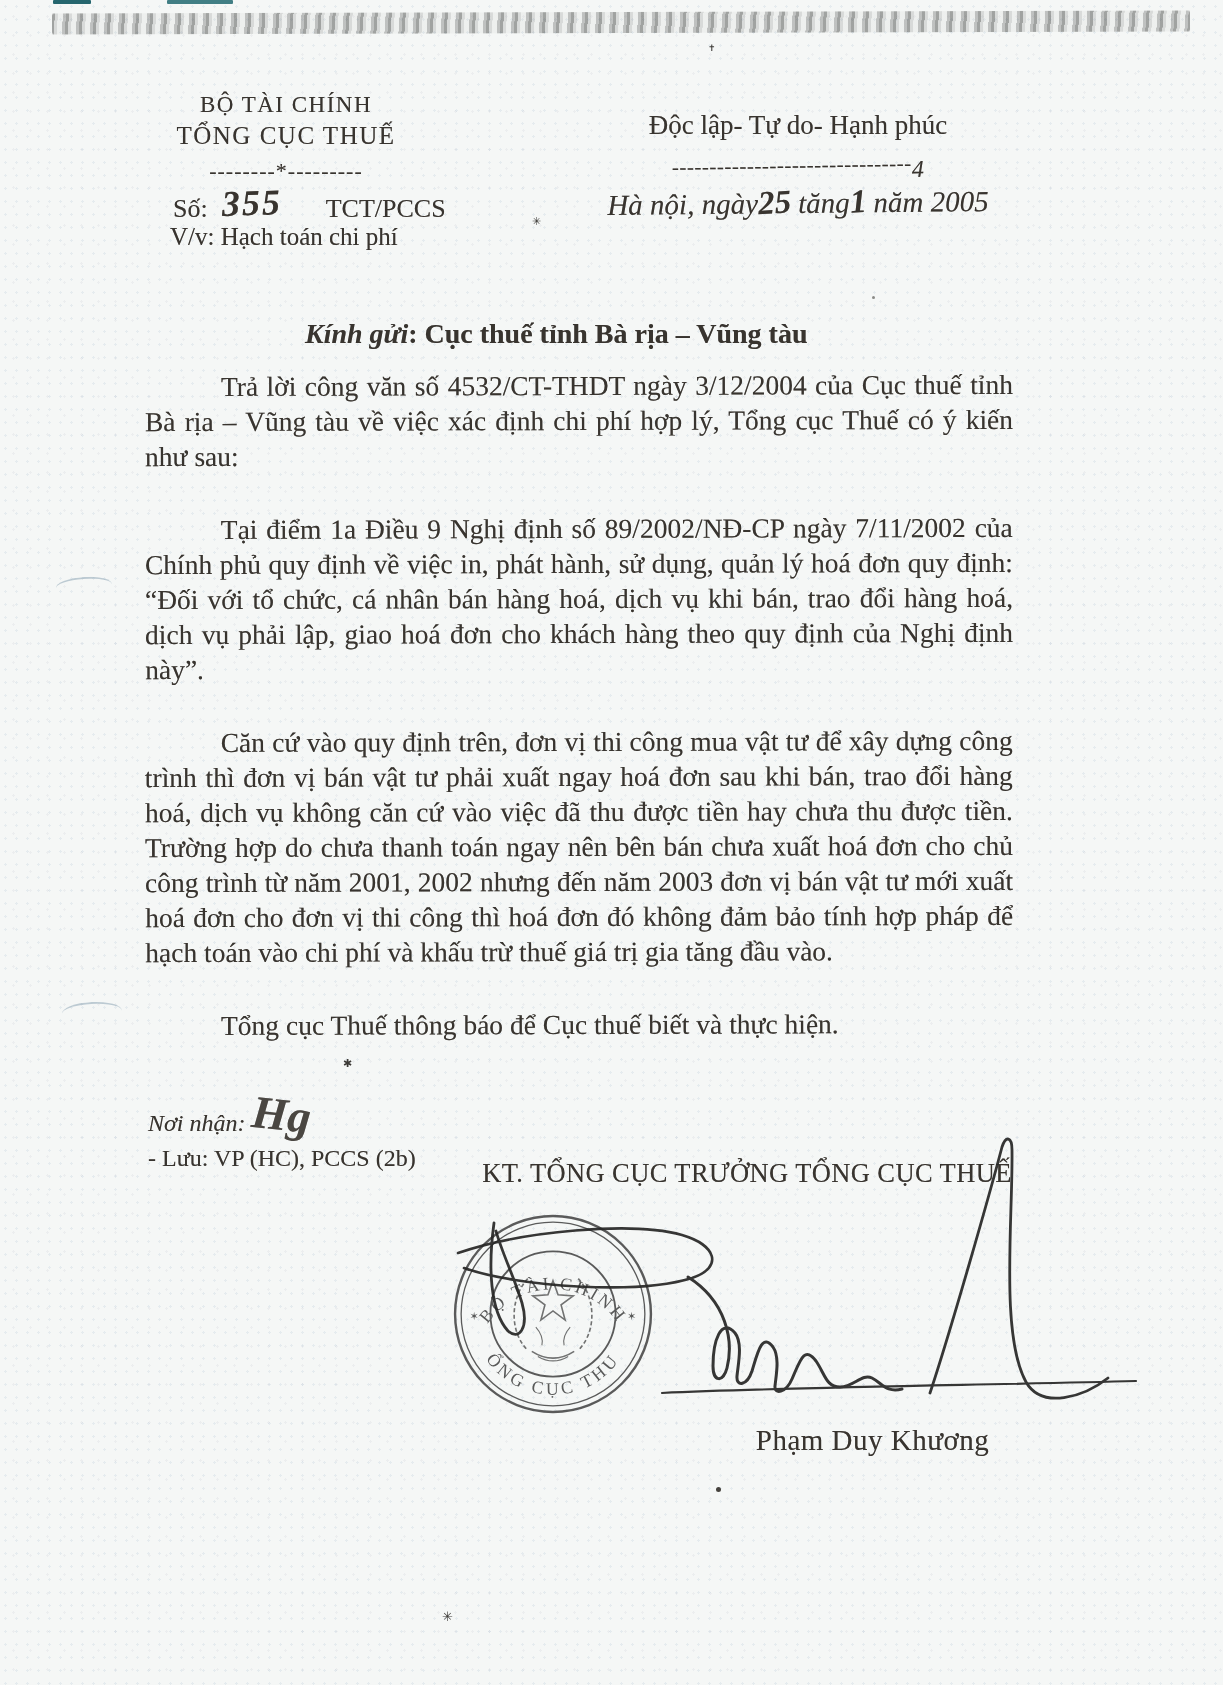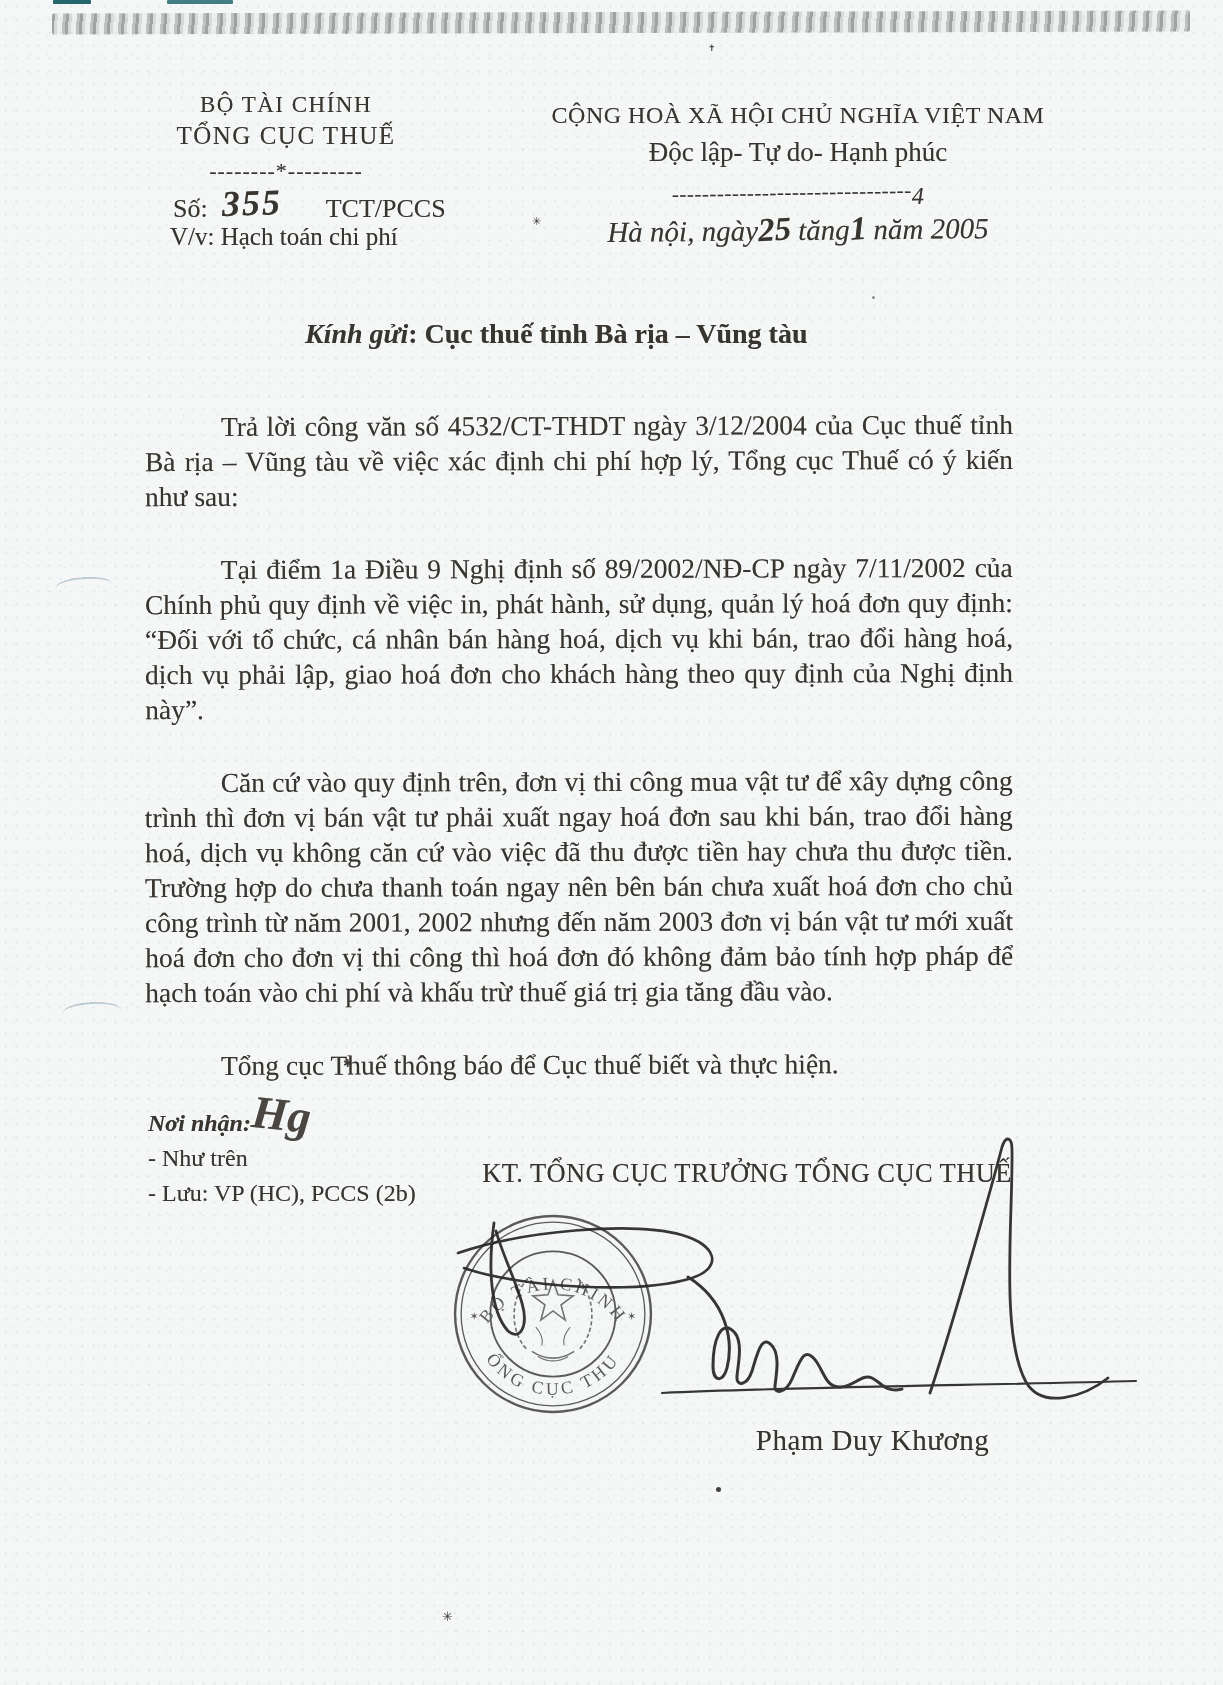--- a/index.html
+++ b/index.html
@@ -48,27 +48,27 @@
   .motto1{font-size:24px; letter-spacing:.5px; white-space:nowrap;}
   .motto2{font-size:27px; margin-top:8px;}
   .div-right{font-size:21px; letter-spacing:.5px; margin-top:10px; white-space:nowrap; transform:rotate(-1deg);}
   .div-right .tail{display:inline-block; font-size:24px; font-style:italic; transform:translateY(7px);}
   .dateline{font-style:italic; font-size:29px; margin-top:6px; white-space:nowrap; transform:rotate(-.6deg);}
   .dateline .hand{font-weight:bold; font-size:33px; display:inline-block; transform:rotate(-3deg);}
 
   
   .salutation{left:305px; top:318px; font-size:28px; font-weight:bold; white-space:nowrap;}
   .salutation .sal-label{font-style:italic;}
-  .body-col{left:145px; top:408px; width:868px;}
+  .body-col{left:145px; top:368px; width:868px;}
   .body-col p{margin:0 0 38px 0; font-size:27.5px; line-height:35px;
     text-align:justify; text-indent:76px; transform:rotate(-.15deg);}
 
   
   .noinhan{left:148px; top:1106px; font-size:24px; line-height:35px;}
-  .noinhan .lbl{font-weight:bold; font-style:italic;}
+  .noinhan .lbl{font-weight:normal; font-style:italic;}
   .paraph{left:252px; top:1088px; font-size:46px; font-style:italic; font-weight:bold;
     transform:rotate(6deg); opacity:.9;}
   .kt-block{left:437px; top:1110px; width:620px;}
   .kt1{font-size:26.5px; letter-spacing:.4px; white-space:nowrap;margin-top:48px;}
   .kt2{font-size:26.5px; letter-spacing:.6px; margin-top:10px;}
   .signer-name{left:660px; top:1424px; width:425px; font-size:29px; font-weight:normal; letter-spacing:.5px;}
 
   .stamp-svg{left:447px; top:1208px; opacity:.84;}
   .sig-svg{left:430px; top:1135px; opacity:.92;}
 </style>
@@ -93,21 +93,20 @@
     <div class="org-parent">BỘ TÀI CHÍNH</div>
     <div class="org-name">TỔNG CỤC THUẾ</div>
     <div class="div-left">--------*---------</div>
   </div>
   <div class="abs doc-no ink">
     <span>Số:</span><span class="hand">355</span><span>TCT/PCCS</span>
   </div>
   <div class="abs subject ink">V/v: Hạch toán chi phí</div>
 
   <div class="abs nat-block ctr ink">
-    <div class="motto1">CỘNG HOÀ XÃ HỘI CHỦ NGHĨA VIỆT NAM</div>
     <div class="motto2">Độc lập- Tự do- Hạnh phúc</div>
     <div class="div-right"><span>--------------------------------</span><span class="tail">4</span></div>
     <div class="dateline">
       <span>Hà nội, ngày</span><span class="hand">25</span>
       <span>tăng</span><span class="hand">1</span>
       <span>năm 2005</span>
     </div>
   </div>
 
   <div class="abs salutation ink">
@@ -116,21 +115,20 @@
 
   <div class="abs body-col ink">
     <p>Trả lời công văn số 4532/CT-THDT ngày 3/12/2004 của Cục thuế tỉnh Bà rịa – Vũng tàu về việc xác định chi phí hợp lý, Tổng cục Thuế có ý kiến như sau:</p>
     <p>Tại điểm 1a Điều 9 Nghị định số 89/2002/NĐ-CP ngày 7/11/2002 của Chính phủ quy định về việc in, phát hành, sử dụng, quản lý hoá đơn quy định: “Đối với tổ chức, cá nhân bán hàng hoá, dịch vụ khi bán, trao đổi hàng hoá, dịch vụ phải lập, giao hoá đơn cho khách hàng theo quy định của Nghị định này”.</p>
     <p>Căn cứ vào quy định trên, đơn vị thi công mua vật tư để xây dựng công trình thì đơn vị bán vật tư phải xuất ngay hoá đơn sau khi bán, trao đổi hàng hoá, dịch vụ không căn cứ vào việc đã thu được tiền hay chưa thu được tiền. Trường hợp do chưa thanh toán ngay nên bên bán chưa xuất hoá đơn cho chủ công trình từ năm 2001, 2002 nhưng đến năm 2003 đơn vị bán vật tư mới xuất hoá đơn cho đơn vị thi công thì hoá đơn đó không đảm bảo tính hợp pháp để hạch toán vào chi phí và khấu trừ thuế giá trị gia tăng đầu vào.</p>
     <p>Tổng cục Thuế thông báo để Cục thuế biết và thực hiện.</p>
   </div>
 
   <div class="abs noinhan ink">
     <div class="lbl">Nơi nhận:</div>
-    <div>- Như trên</div>
     <div>- Lưu: VP (HC), PCCS (2b)</div>
   </div>
   <div class="abs paraph ink">Hg</div>
 
   <div class="abs kt-block ctr ink">
     <div class="kt1">KT. TỔNG CỤC TRƯỞNG TỔNG CỤC THUẾ</div>
   </div>
 
   <svg class="abs stamp-svg" width="212" height="212" viewBox="0 0 210 210">
     <g fill="none" stroke="#3d3d3d">

